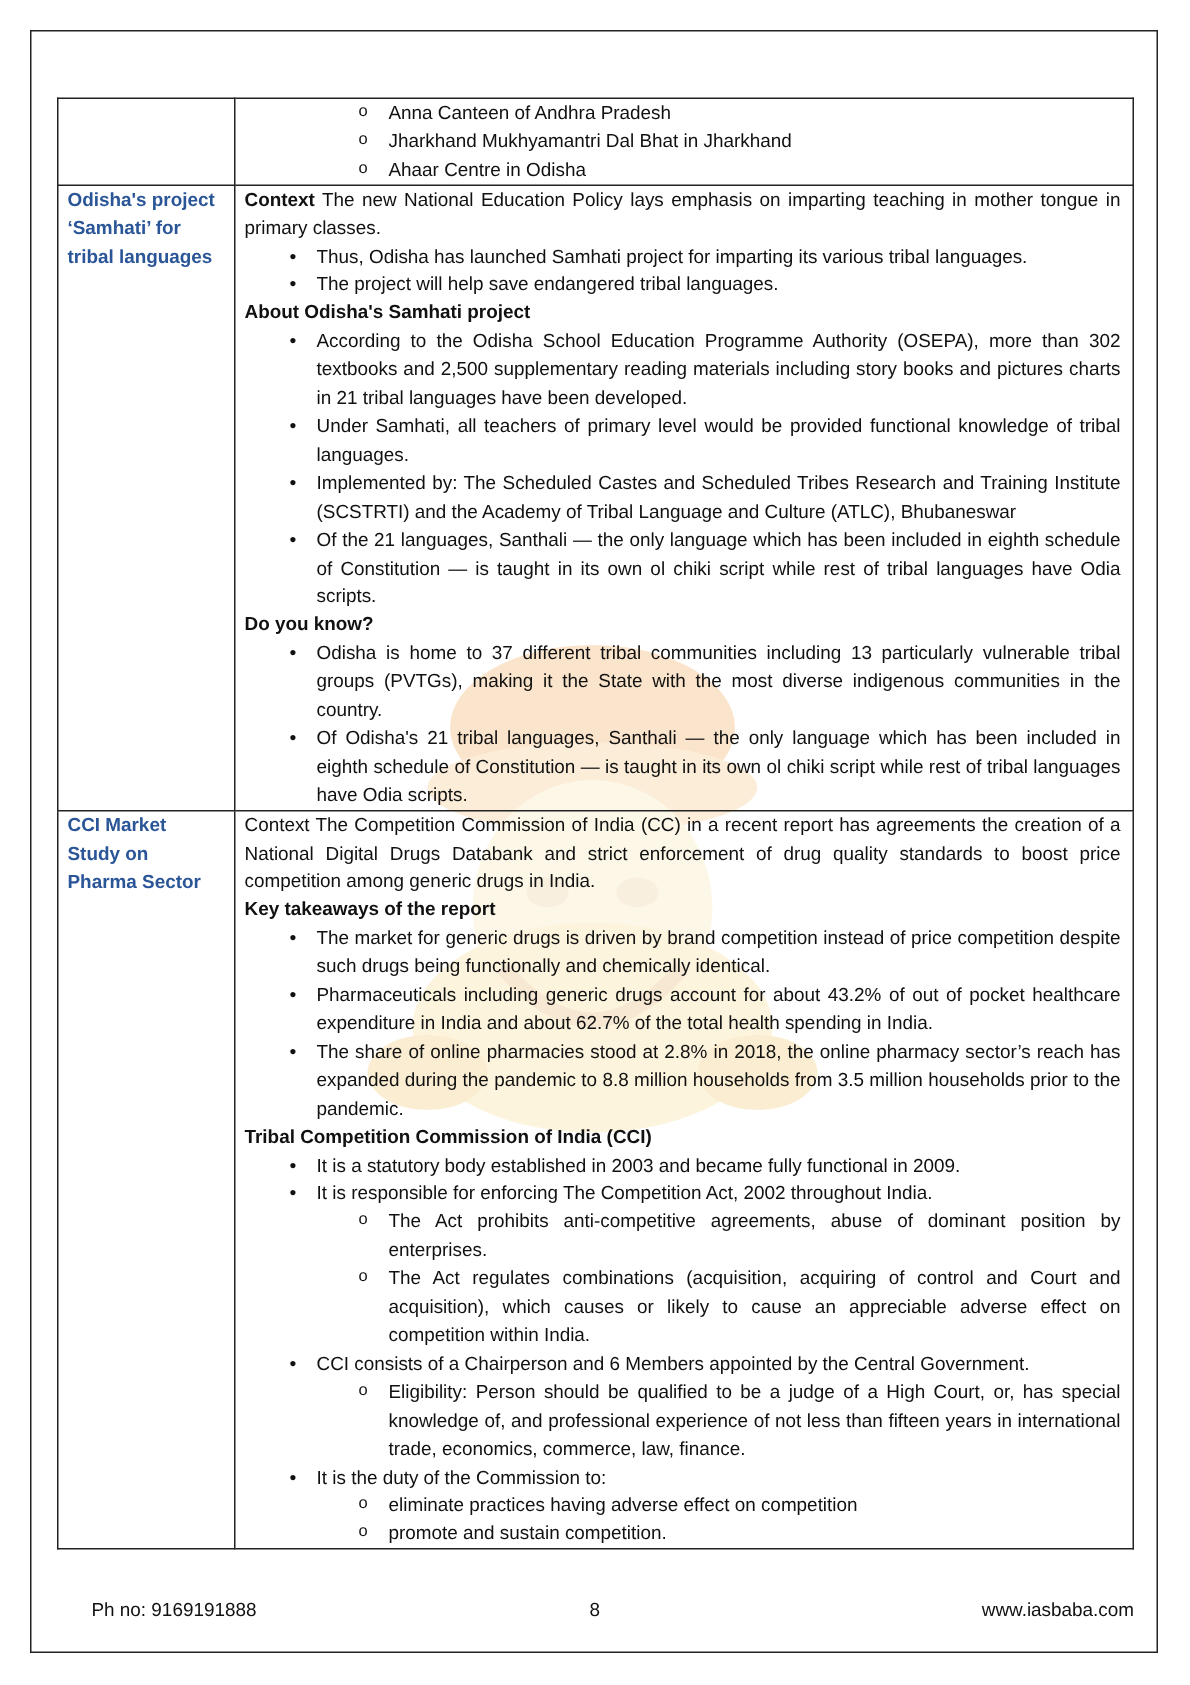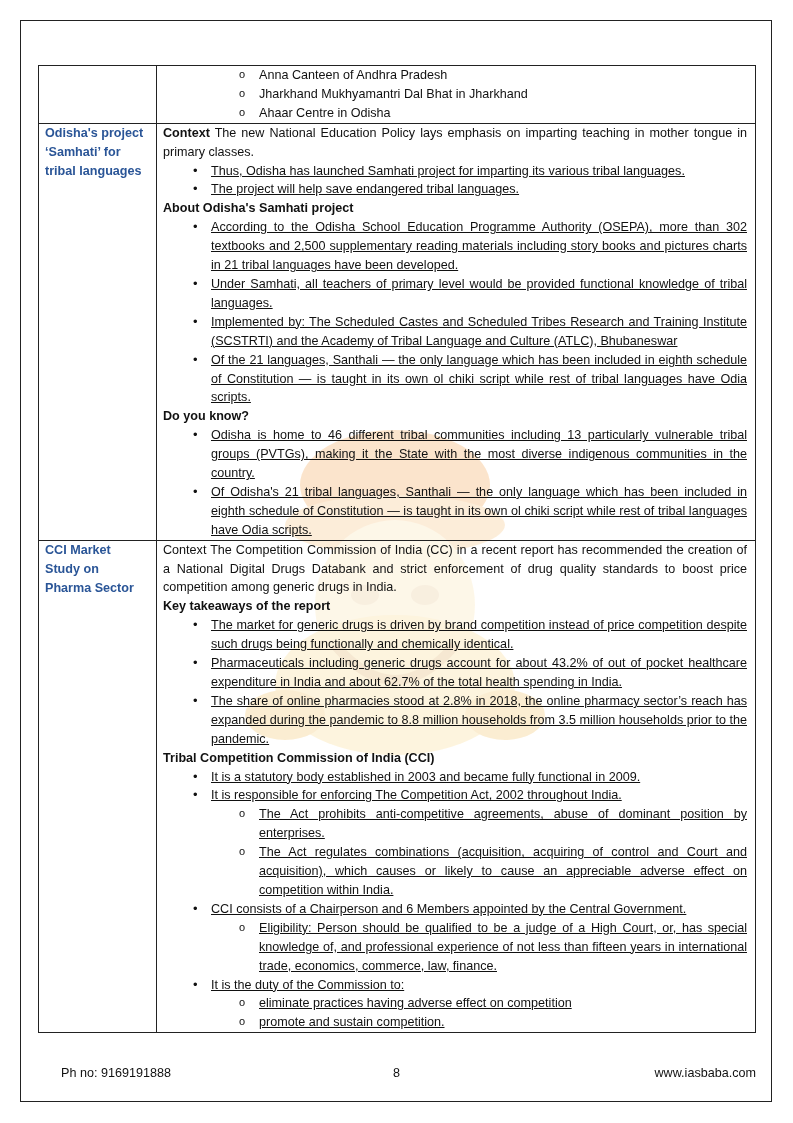--- a/index.html
+++ b/index.html
@@ -26,21 +26,21 @@
     }
     .col-topic { width: 118px; }
     .topic {
       color: #2a5597; font-weight: bold; font-size: 12.6px; line-height: 19px;
       padding-top: 1px;
     }
     .content { text-align: justify; }
     .bold { font-weight: bold; }
     ul { margin: 0; padding: 0; list-style: none; }
     li { position: relative; }
-    ul.l1 > li { padding-left: 48px; text-decoration: underline; }
+    ul.l1 > li { padding-left: 48px; }
     ul.l1 > li::before {
       content: "\2022"; position: absolute; left: 30px; top: 0; font-size: 13px;
     }
     ul.l2 > li { padding-left: 96px; }
     ul.l2 > li::before {
       content: "o"; position: absolute; left: 76px; top: -1px; font-size: 11px;
     }
     ul.l1 ul.l2 > li { padding-left: 48px; }
     ul.l1 ul.l2 > li::before { left: 28px; }
     .footer {
@@ -93,29 +93,29 @@
       </ul>
       <div class="bold">About Odisha's Samhati project</div>
       <ul class="l1">
         <li>According to the Odisha School Education Programme Authority (OSEPA), more than 302 textbooks and 2,500 supplementary reading materials including story books and pictures charts in 21 tribal languages have been developed.</li>
         <li>Under Samhati, all teachers of primary level would be provided functional knowledge of tribal languages.</li>
         <li>Implemented by: The Scheduled Castes and Scheduled Tribes Research and Training Institute (SCSTRTI) and the Academy of Tribal Language and Culture (ATLC), Bhubaneswar</li>
         <li>Of the 21 languages, Santhali — the only language which has been included in eighth schedule of Constitution — is taught in its own ol chiki script while rest of tribal languages have Odia scripts.</li>
       </ul>
       <div class="bold">Do you know?</div>
       <ul class="l1">
-        <li>Odisha is home to 46 different tribal communities including 13 particularly vulnerable tribal groups (PVTGs), making it the State with the most diverse indigenous communities in the country.</li>
+        <li>Odisha is home to 37 different tribal communities including 13 particularly vulnerable tribal groups (PVTGs), making it the State with the most diverse indigenous communities in the country.</li>
         <li>Of Odisha's 21 tribal languages, Santhali — the only language which has been included in eighth schedule of Constitution — is taught in its own ol chiki script while rest of tribal languages have Odia scripts.</li>
       </ul>
     </td>
   </tr>
   <tr>
     <td class="topic">CCI Market Study on Pharma Sector</td>
     <td class="content">
-      <div>Context The Competition Commission of India (CC) in a recent report has recommended the creation of a National Digital Drugs Databank and strict enforcement of drug quality standards to boost price competition among generic drugs in India.</div>
+      <div>Context The Competition Commission of India (CC) in a recent report has agreements the creation of a National Digital Drugs Databank and strict enforcement of drug quality standards to boost price competition among generic drugs in India.</div>
       <div class="bold">Key takeaways of the report</div>
       <ul class="l1">
         <li>The market for generic drugs is driven by brand competition instead of price competition despite such drugs being functionally and chemically identical.</li>
         <li>Pharmaceuticals including generic drugs account for about 43.2% of out of pocket healthcare expenditure in India and about 62.7% of the total health spending in India.</li>
         <li>The share of online pharmacies stood at 2.8% in 2018, the online pharmacy sector’s reach has expanded during the pandemic to 8.8 million households from 3.5 million households prior to the pandemic.</li>
       </ul>
       <div class="bold">Tribal Competition Commission of India (CCI)</div>
       <ul class="l1">
         <li>It is a statutory body established in 2003 and became fully functional in 2009.</li>
         <li>

